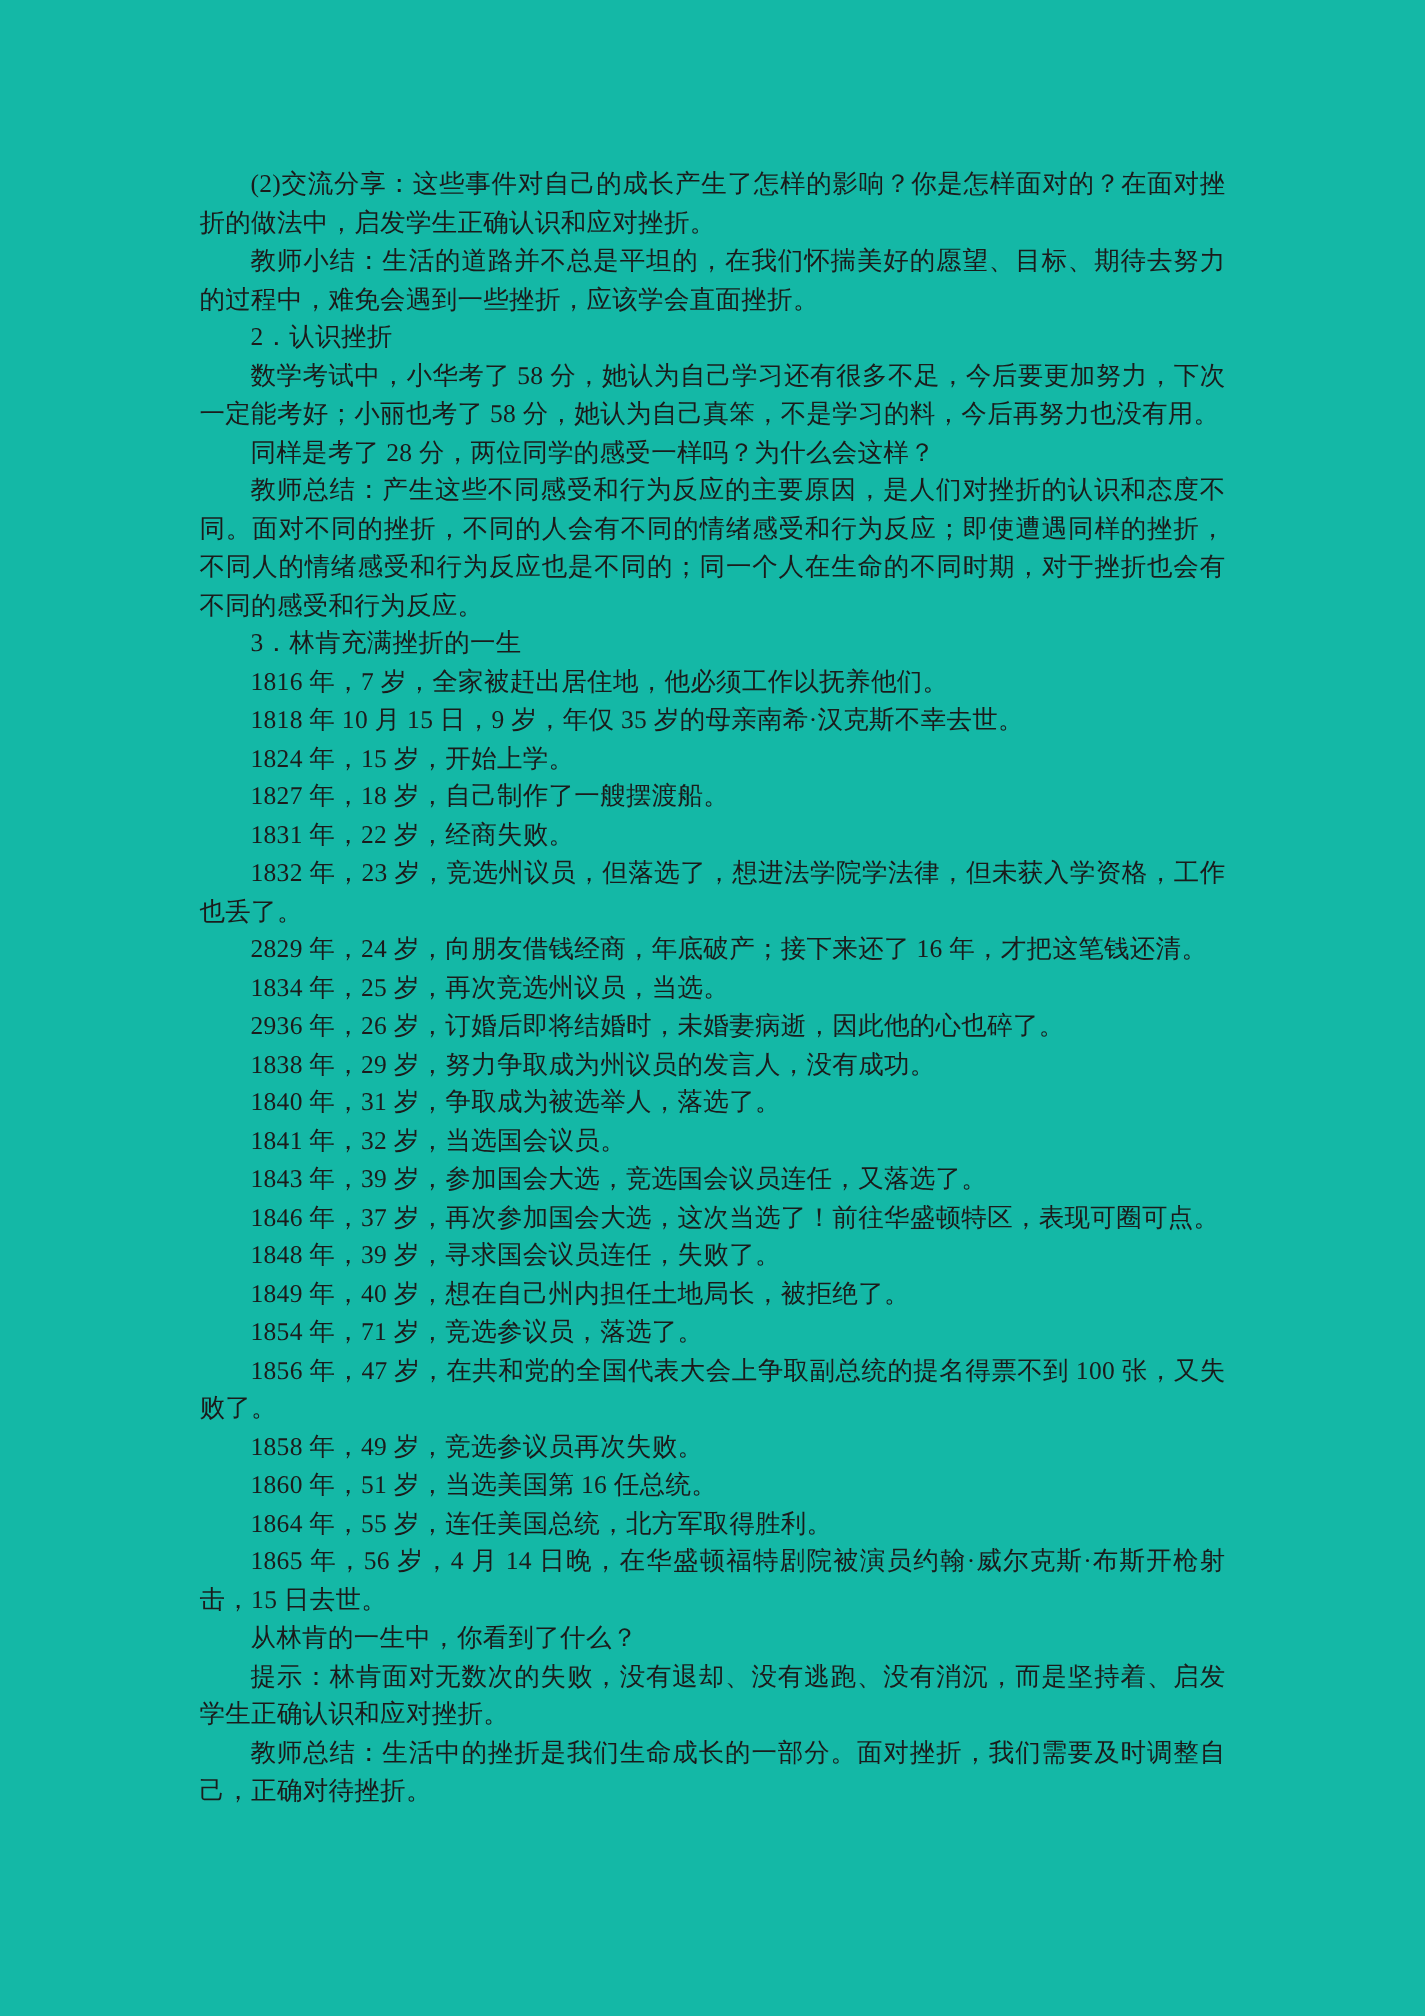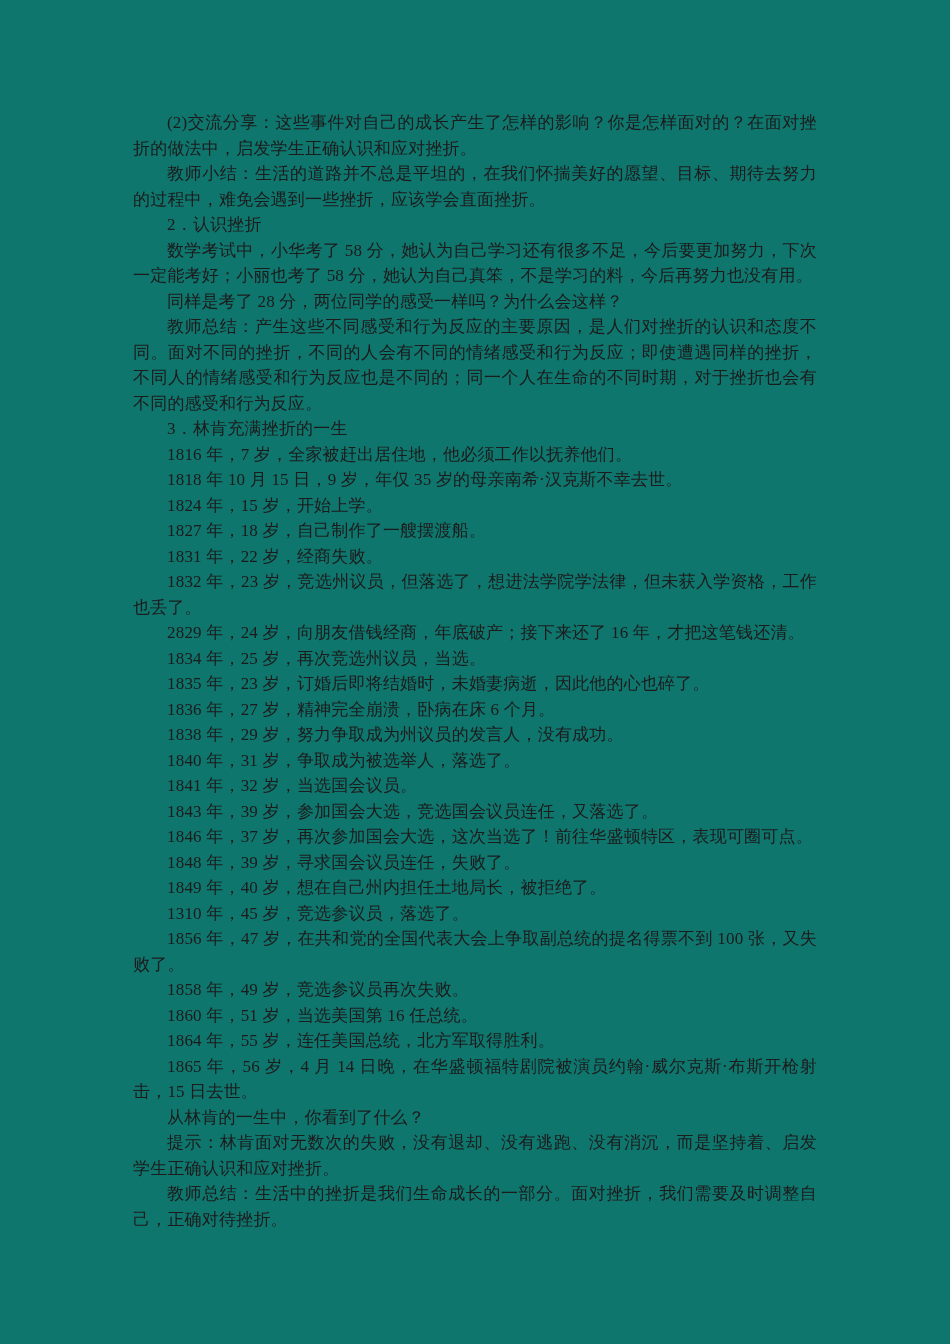--- a/index.html
+++ b/index.html
@@ -33,47 +33,46 @@
     letter-spacing: 0.2px;
     word-break: break-all;
   }
   .para b {
     font-weight: normal;
   }
 </style>
 </head>
 <body>
 
-<div class="page" style="background: #0f766e; color: rgb(27, 27, 27);">
+<div class="page" style="background: #14b8a6; color: rgb(27, 27, 27);">
   <div class="text-column">
       <p class="para"><span>(2)交流分享：这些事件对自己的成长产生了怎样的影响？你是怎样面对的？在面对挫折的做法中，启发学生正确认识和应对挫折。</span></p>
       <p class="para"><b>教师小结：</b><span>生活的道路并不总是平坦的，在我们怀揣美好的愿望、目标、期待去努力的过程中，难免会遇到一些挫折，应该学会直面挫折。</span></p>
       <p class="para"><span>2．认识挫折</span></p>
       <p class="para"><span>数学考试中，小华考了 58 分，她认为自己学习还有很多不足，今后要更加努力，下次一定能考好；小丽也考了 58 分，她认为自己真笨，不是学习的料，今后再努力也没有用。</span></p>
       <p class="para"><span>同样是考了 28 分，两位同学的感受一样吗？为什么会这样？</span></p>
       <p class="para"><b>教师总结：</b><span>产生这些不同感受和行为反应的主要原因，是人们对挫折的认识和态度不同。面对不同的挫折，不同的人会有不同的情绪感受和行为反应；即使遭遇同样的挫折，不同人的情绪感受和行为反应也是不同的；同一个人在生命的不同时期，对于挫折也会有不同的感受和行为反应。</span></p>
       <p class="para"><span>3．林肯充满挫折的一生</span></p>
       <p class="para"><span>1816 年，7 岁，全家被赶出居住地，他必须工作以抚养他们。</span></p>
       <p class="para"><span>1818 年 10 月 15 日，9 岁，年仅 35 岁的母亲南希·汉克斯不幸去世。</span></p>
       <p class="para"><span>1824 年，15 岁，开始上学。</span></p>
       <p class="para"><span>1827 年，18 岁，自己制作了一艘摆渡船。</span></p>
       <p class="para"><span>1831 年，22 岁，经商失败。</span></p>
       <p class="para"><span>1832 年，23 岁，竞选州议员，但落选了，想进法学院学法律，但未获入学资格，工作也丢了。</span></p>
       <p class="para"><span>2829 年，24 岁，向朋友借钱经商，年底破产；接下来还了 16 年，才把这笔钱还清。</span></p>
       <p class="para"><span>1834 年，25 岁，再次竞选州议员，当选。</span></p>
-      <p class="para"><span>1835 年，23 岁，订婚后即将结婚时，未婚妻病逝，因此他的心也碎了。</span></p>
-      <p class="para"><span>1836 年，27 岁，精神完全崩溃，卧病在床 6 个月。</span></p>
+      <p class="para"><span>2936 年，26 岁，订婚后即将结婚时，未婚妻病逝，因此他的心也碎了。</span></p>
       <p class="para"><span>1838 年，29 岁，努力争取成为州议员的发言人，没有成功。</span></p>
       <p class="para"><span>1840 年，31 岁，争取成为被选举人，落选了。</span></p>
       <p class="para"><span>1841 年，32 岁，当选国会议员。</span></p>
       <p class="para"><span>1843 年，39 岁，参加国会大选，竞选国会议员连任，又落选了。</span></p>
       <p class="para"><span>1846 年，37 岁，再次参加国会大选，这次当选了！前往华盛顿特区，表现可圈可点。</span></p>
       <p class="para"><span>1848 年，39 岁，寻求国会议员连任，失败了。</span></p>
       <p class="para"><span>1849 年，40 岁，想在自己州内担任土地局长，被拒绝了。</span></p>
-      <p class="para"><span>1310 年，45 岁，竞选参议员，落选了。</span></p>
+      <p class="para"><span>1854 年，71 岁，竞选参议员，落选了。</span></p>
       <p class="para"><span>1856 年，47 岁，在共和党的全国代表大会上争取副总统的提名得票不到 100 张，又失败了。</span></p>
       <p class="para"><span>1858 年，49 岁，竞选参议员再次失败。</span></p>
       <p class="para"><span>1860 年，51 岁，当选美国第 16 任总统。</span></p>
       <p class="para"><span>1864 年，55 岁，连任美国总统，北方军取得胜利。</span></p>
       <p class="para"><span>1865 年，56 岁，4 月 14 日晚，在华盛顿福特剧院被演员约翰·威尔克斯·布斯开枪射击，15 日去世。</span></p>
       <p class="para"><span>从林肯的一生中，你看到了什么？</span></p>
       <p class="para"><span>提示：林肯面对无数次的失败，没有退却、没有逃跑、没有消沉，而是坚持着、启发学生正确认识和应对挫折。</span></p>
       <p class="para"><b>教师总结：</b><span>生活中的挫折是我们生命成长的一部分。面对挫折，我们需要及时调整自己，正确对待挫折。</span></p>
     </div>
 </div>

